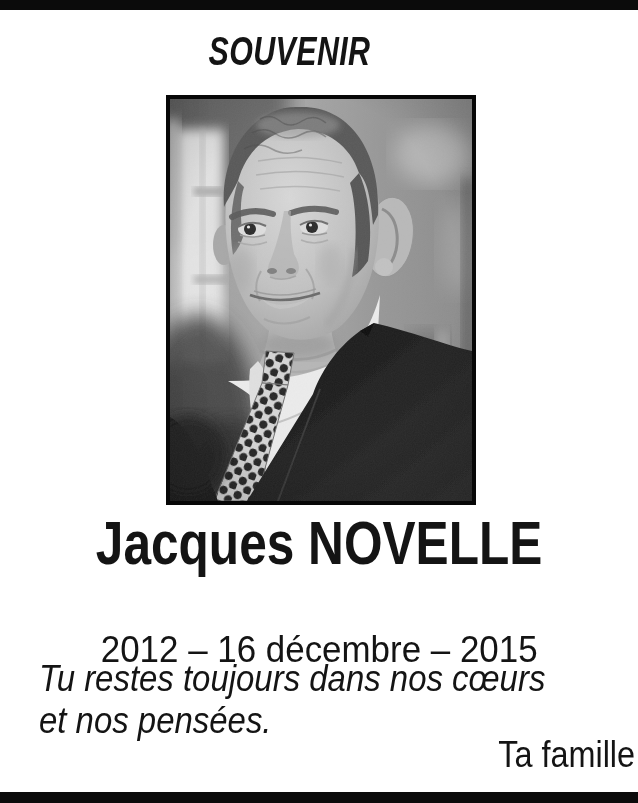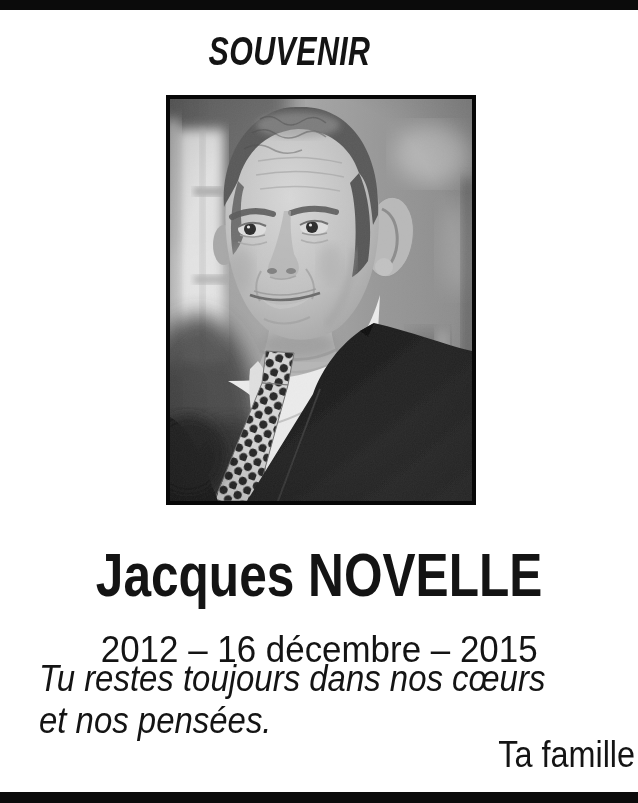--- a/index.html
+++ b/index.html
@@ -19,21 +19,21 @@
   }
   .kicker .cond { display:inline-block; transform:scaleX(0.76); transform-origin:50% 50%; letter-spacing:0.5px; }
 
   .photo-frame {
     position:absolute; left:166px; top:95px; width:310px; height:410px;
     box-sizing:border-box; border:4px solid #070707; background:#9a9a9a;
   }
   .photo-frame svg { display:block; width:302px; height:402px; }
 
   .name {
-    position:absolute; top:540px; left:0; width:638px; margin:0; text-align:center;
+    position:absolute; top:508px; left:0; width:638px; margin:0; text-align:center;
     font-size:62px; font-weight:700; line-height:70px; white-space:nowrap;
   }
   .name .cond { display:inline-block; transform:scaleX(0.80); transform-origin:50% 50%; }
 
   .dates {
     position:absolute; top:599px; left:0; width:638px; text-align:center;
     font-size:36px; font-weight:400; line-height:40px; white-space:nowrap;margin-top:31px;
   }
   .dates .cond { display:inline-block; transform:scaleX(0.97); transform-origin:50% 50%; }
 

